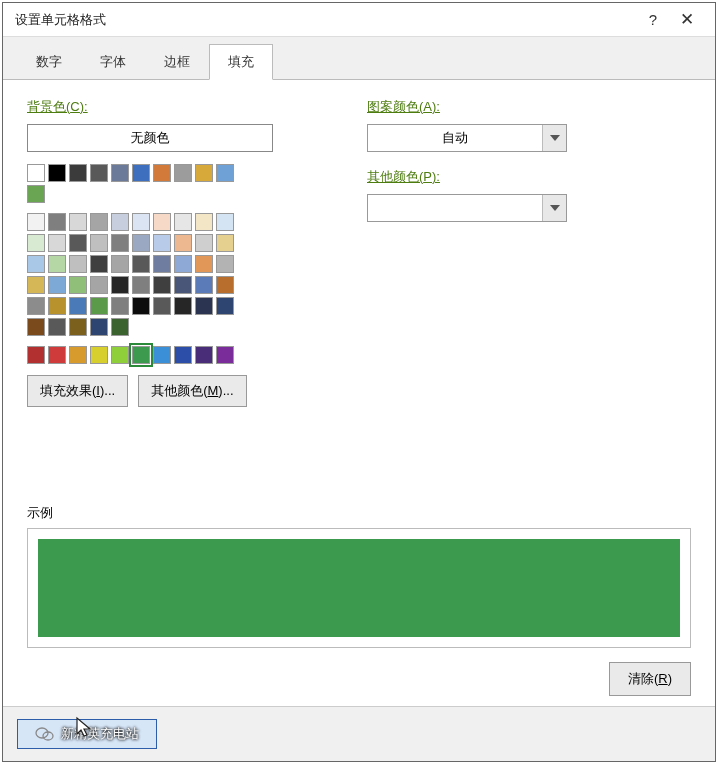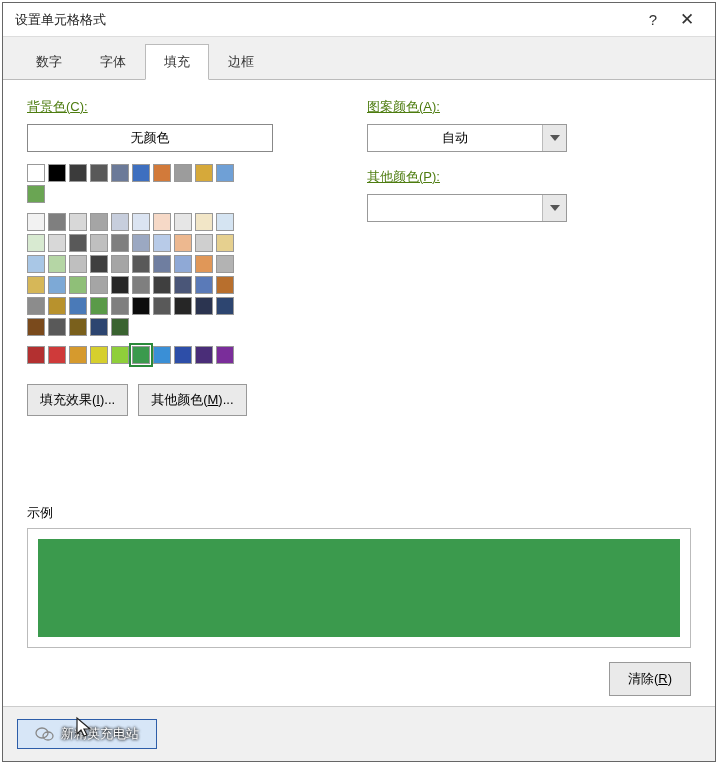--- a/index.html
+++ b/index.html
@@ -17,21 +17,21 @@
 .left-col { width: 280px; }
 .right-col { flex: 1; }
 .section-label { color: #4d7c0f; margin-bottom: 8px; text-decoration: underline; }
 .u { text-decoration: underline; }
 .no-color-btn { width: 246px; height: 28px; border: 1px solid #888; background: #fff; text-align: center; line-height: 26px; cursor: pointer; margin-bottom: 12px; }
 .palette { display: flex; flex-wrap: wrap; gap: 3px; width: 210px; }
 .swatch { width: 18px; height: 18px; border: 1px solid #999; cursor: pointer; }
 .swatch.selected { outline: 2px solid #2a8a3a; outline-offset: 1px; }
 .swatch.empty { background: #fff; }
 .palette-gap { height: 10px; width: 100%; }
-.btn-row { display: flex; gap: 10px; margin-top: 20px; }
+.btn-row { display: flex; gap: 10px; margin-top: 11px; }
 .btn { padding: 6px 12px; border: 1px solid #999; background: #eaeaea; cursor: pointer; font-size: 13px; }
 .dropdown { display: flex; width: 200px; height: 28px; border: 1px solid #999; background: #fff; margin-bottom: 16px; }
 .dropdown .dd-label { flex: 1; text-align: center; line-height: 26px; }
 .dropdown .dd-arrow { width: 24px; background: #e8e8e8; border-left: 1px solid #bbb; display: flex; align-items: center; justify-content: center; cursor: pointer; }
 .dd-arrow svg { width: 10px; height: 6px; }
 .sample-section { margin-top: auto; }
 .sample-label { margin-bottom: 6px; }
 .sample-frame { border: 1px solid #bbb; padding: 10px; height: 120px; }
 .sample-fill { width: 100%; height: 100%; }
 .clear-row { display: flex; justify-content: flex-end; margin-top: 14px; }
@@ -46,22 +46,22 @@
 <div class="window">
   <div class="titlebar">
     <div class="title">设置单元格格式</div>
     <div class="help">?</div>
     <div class="close">✕</div>
   </div>
 
   <div class="tabs-row">
     <div class="tab">数字</div>
     <div class="tab">字体</div>
+    <div class="tab">边框</div>
     <div class="tab active">填充</div>
-    <div class="tab">边框</div>
   </div>
 
   <div class="content">
     <div class="upper">
 
       <div class="left-col">
         <div class="section-label">
           <span>背景色(</span><span class="u">C</span><span>):</span>
         </div>
         <div class="no-color-btn">无颜色</div>

